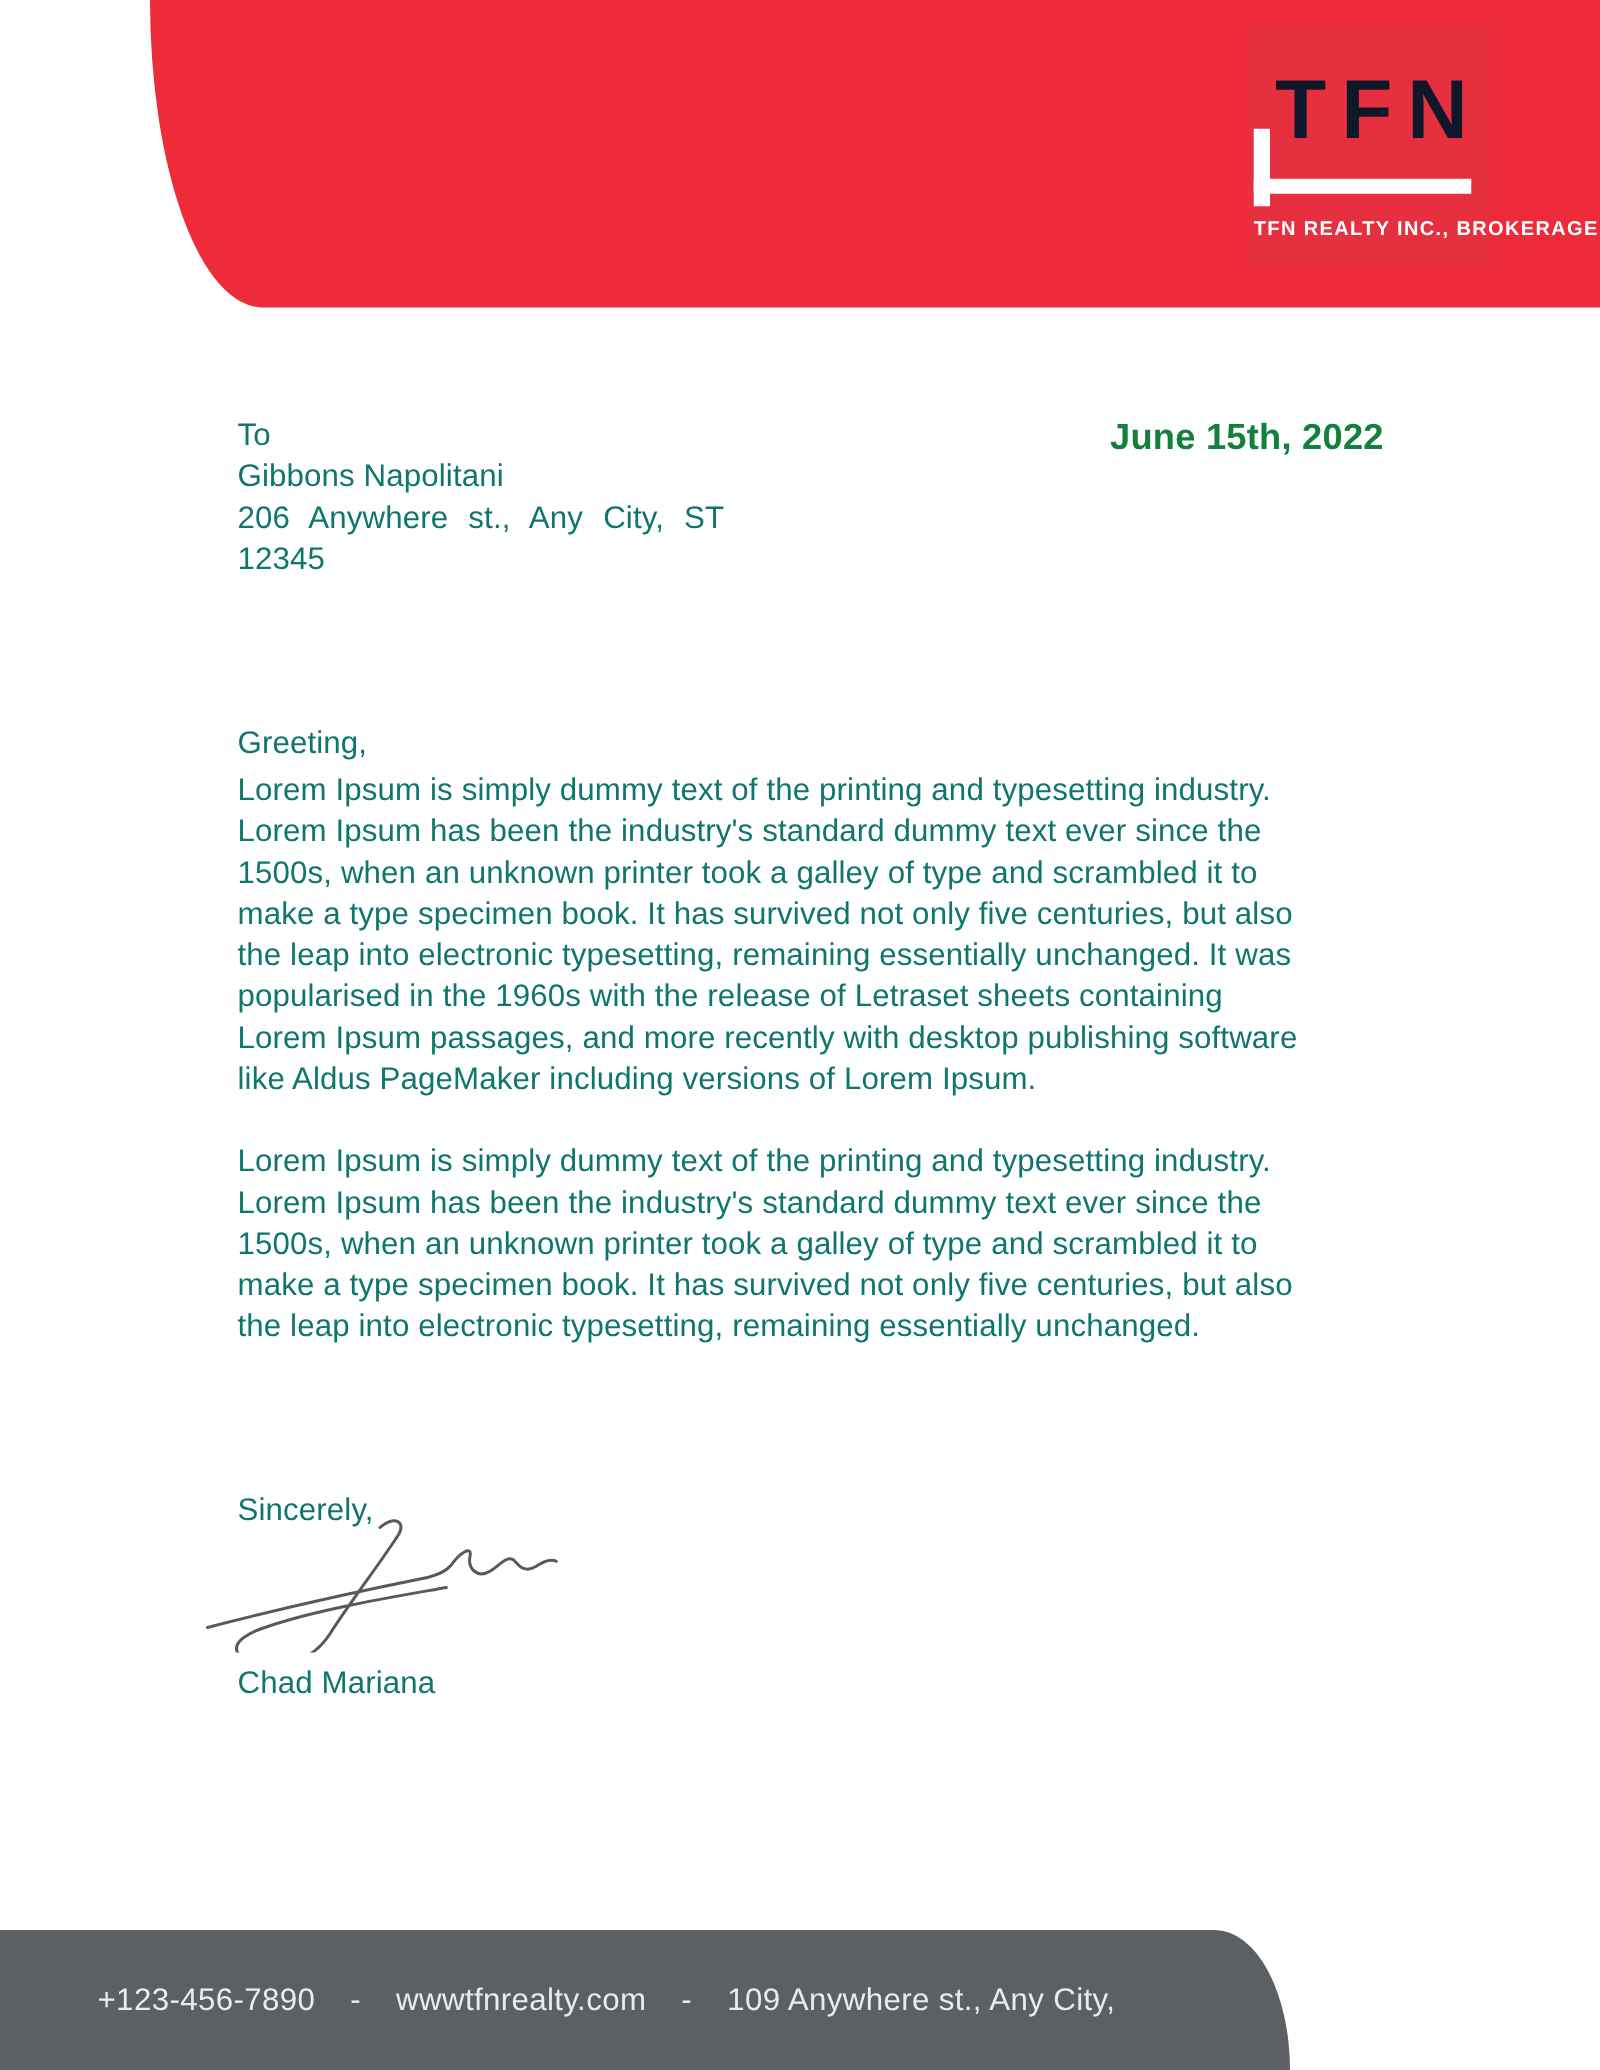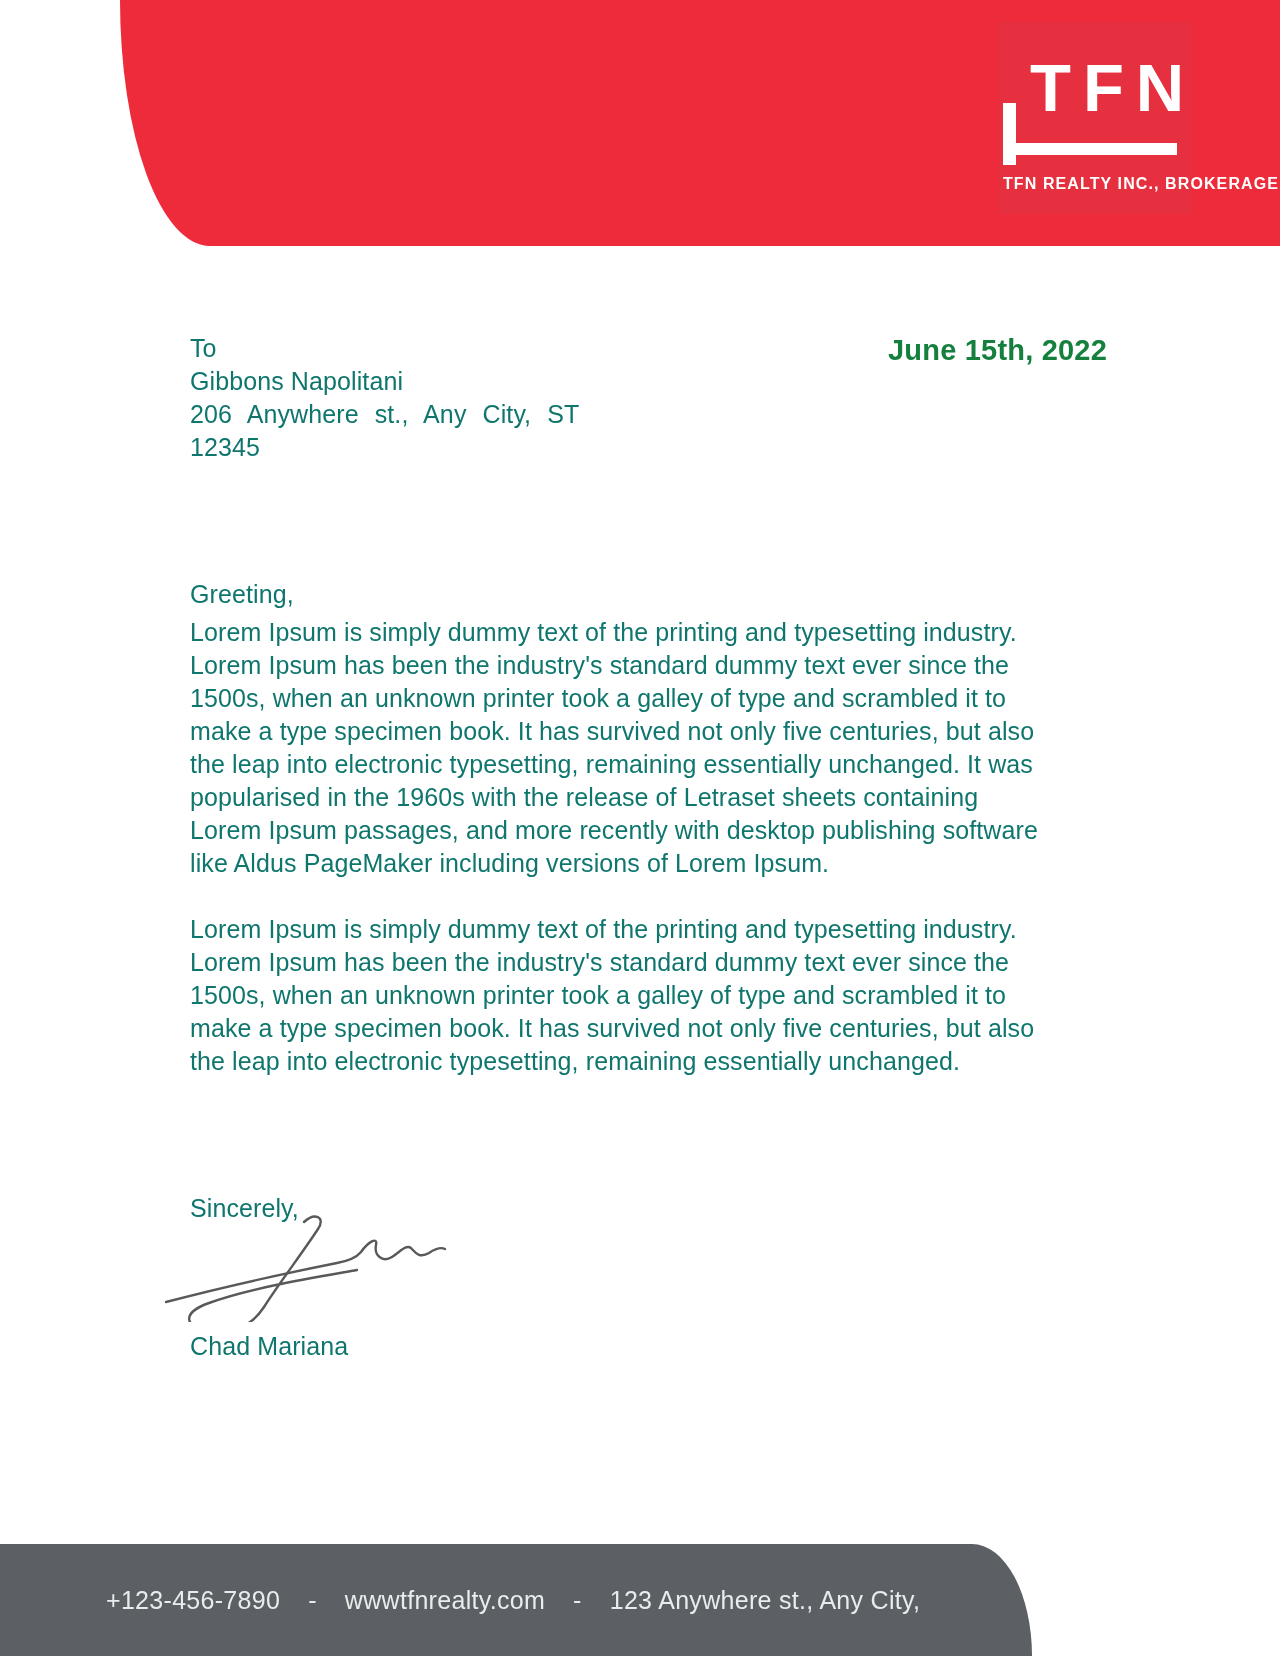--- a/index.html
+++ b/index.html
@@ -21,22 +21,22 @@
   }
   .logo-block{
     position:absolute;
     top:22px;left:878px; 
     width:194px;height:192px;
     background:#E6303F;
   }
   .logo-inner{position:absolute;left:5px;top:0;width:174px;height:100%;}
   .logo-wordmark{
     position:absolute;
-    left:27px;top:32px;
-    color:#ffffff;
+    left:17px;top:32px;
+    color:#0f172a;
     font-size:67px;
     font-weight:700;
     letter-spacing:12px;
     line-height:1;
     white-space:nowrap;
   }
   .logo-bracket-v{
     position:absolute;left:0;top:81px;
     width:13px;height:62px;background:#ffffff;
   }
@@ -90,21 +90,21 @@
     width:1032px;height:112px;
     background:#5C6064;
     border-top-right-radius:60px 112px;
     display:flex;
     align-items:center;
   }
   .footer-content{
     display:flex;
     align-items:center;
     gap:28px;
-    margin-left:106px;
+    margin-left:78px;
     color:#E9ECEC;
     font-size:25px;
     letter-spacing:0.3px;
     white-space:nowrap;
   }
 </style>
 </head>
 <body>
 
 <div class="page">
@@ -159,17 +159,17 @@
   </div>
 
   <div class="signer-name txt">Chad Mariana</div>
 
   <div class="footer-bar">
     <div class="footer-content">
       <span>+123-456-7890</span>
       <span>-</span>
       <span>wwwtfnrealty.com</span>
       <span>-</span>
-      <span>123 Anywhere st., Any City,</span>
+      <span>109 Anywhere st., Any City,</span>
     </div>
   </div>
 
 </div>
 
 </body></html>

